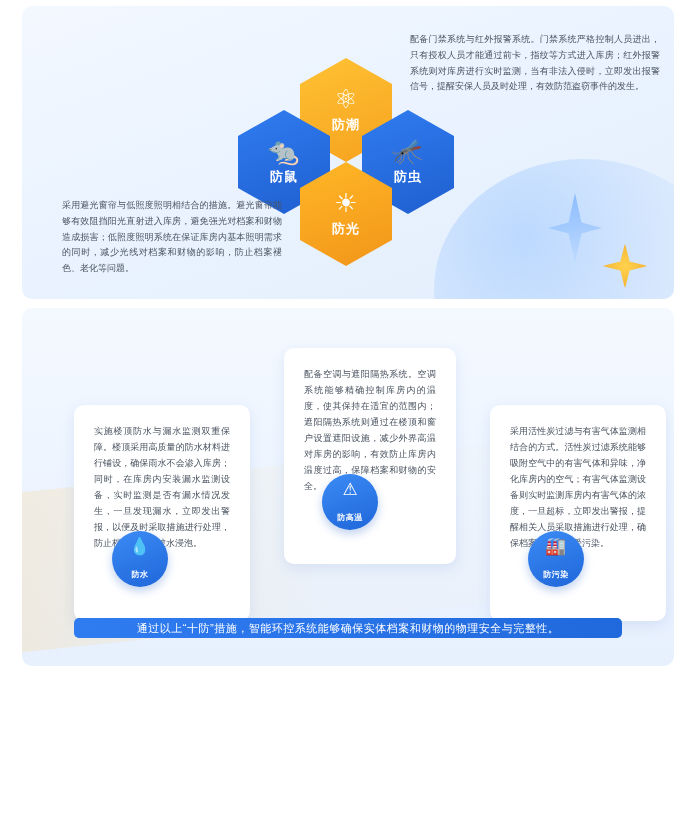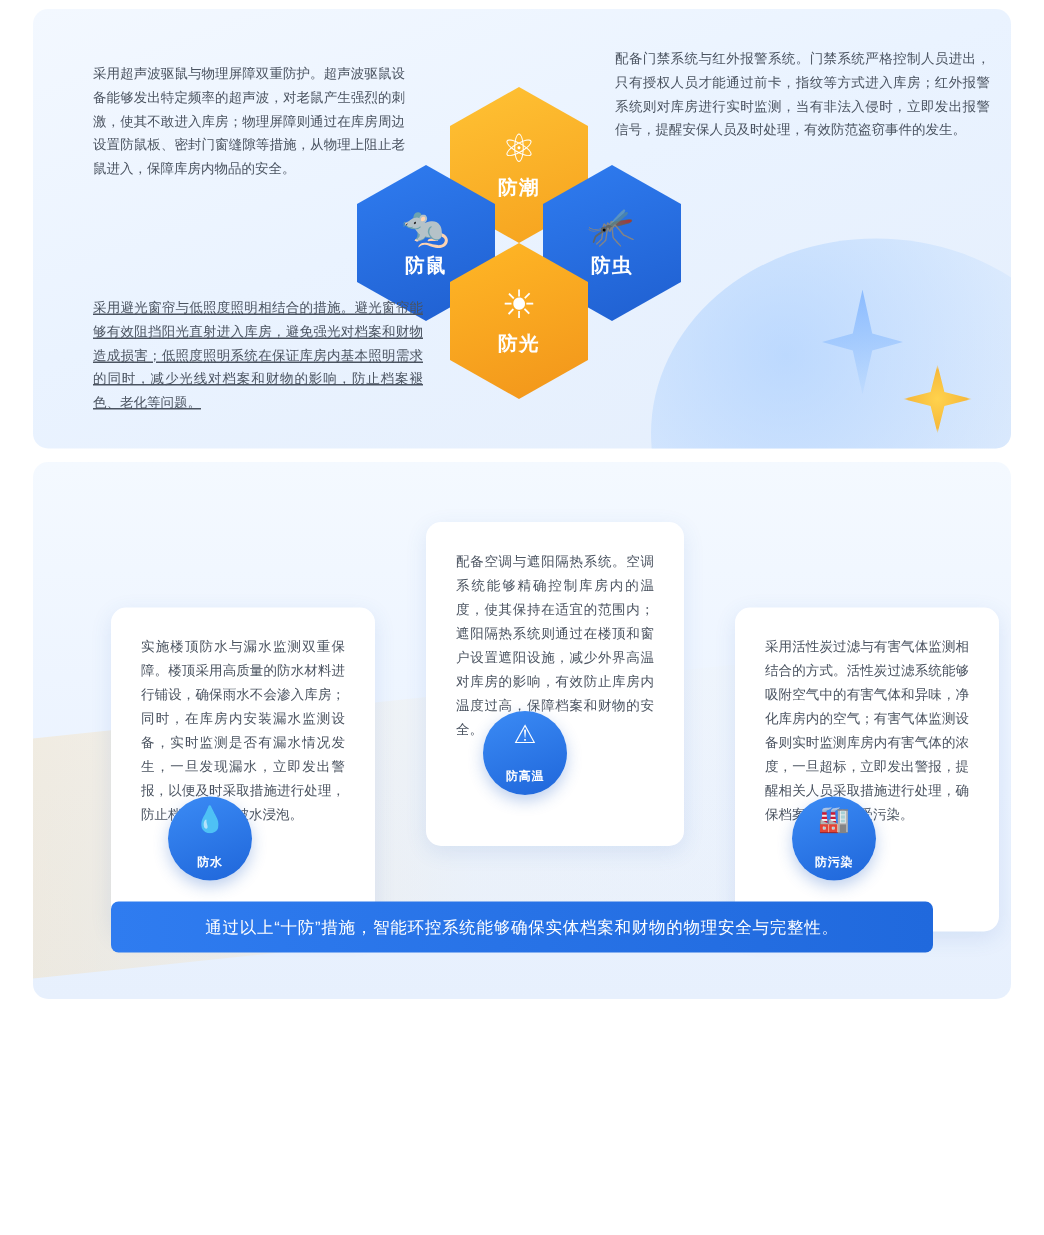--- a/index.html
+++ b/index.html
@@ -72,21 +72,21 @@
 
   .txtblk {
     position: absolute;
     font-size: 9px;
     line-height: 1.75;
     color: #4a5360;
     text-align: justify;
   }
   .t-tl { left: 40px;  top: 36px;  width: 208px; }
   .t-tr { left: 388px; top: 26px;  width: 250px; }
-  .t-bl { left: 40px;  top: 192px; width: 220px; text-decoration: underline; }
+  .t-bl { left: 40px;  top: 192px; width: 220px; }
   .t-br { left: 400px; top: 208px; width: 238px; }
 
   
   .panel2 {
     position: absolute;
     left: 22px; top: 308px;
     width: 652px; height: 358px;
     border-radius: 10px;
     background: linear-gradient(180deg,#f4f9ff 0%, #ebf3ff 60%, #e7f0fd 100%);
     overflow: hidden;
@@ -122,22 +122,22 @@
     box-shadow: 0 4px 10px rgba(40,100,200,.3);
   }
   .badge .gly { font-size: 17px; line-height: 1; }
   .badge .bl { font-size: 8px; font-weight: bold; margin-top: 14px; letter-spacing: .5px; }
   .badge-a { left: 112px; top: 531px; }
   .badge-b { left: 322px; top: 474px; }
   .badge-c { left: 528px; top: 531px; }
 
   .summary-bar {
     position: absolute;
-    left: 74px; top: 601px;
-    width: 548px; height: 34px;
+    left: 74px; top: 618px;
+    width: 548px; height: 20px;
     border-radius: 5px;
     background: linear-gradient(90deg,#2f7cf0,#2069dd);
     color: #fff;
     font-size: 11px;
     display: flex; align-items: center; justify-content: center;
     letter-spacing: .5px;
   }
 
   
   .para {
@@ -174,21 +174,20 @@
       <div class="hex hex-right">
         <span class="gly">🦟</span>
         <span class="hex-label">防虫</span>
       </div>
       <div class="hex hex-bot">
         <span class="gly">☀</span>
         <span class="hex-label">防光</span>
       </div>
     </div>
 
-    <div class="txtblk t-tl">采用超声波驱鼠与物理屏障双重防护。超声波驱鼠设备能够发出特定频率的超声波，对老鼠产生强烈的刺激，使其不敢进入库房；物理屏障则通过在库房周边设置防鼠板、密封门窗缝隙等措施，从物理上阻止老鼠进入，保障库房内物品的安全。</div>
     <div class="txtblk t-tr">配备门禁系统与红外报警系统。门禁系统严格控制人员进出，只有授权人员才能通过前卡，指纹等方式进入库房；红外报警系统则对库房进行实时监测，当有非法入侵时，立即发出报警信号，提醒安保人员及时处理，有效防范盗窃事件的发生。</div>
     <div class="txtblk t-bl">采用避光窗帘与低照度照明相结合的措施。避光窗帘能够有效阻挡阳光直射进入库房，避免强光对档案和财物造成损害；低照度照明系统在保证库房内基本照明需求的同时，减少光线对档案和财物的影响，防止档案褪色、老化等问题。</div>
   </div>
 
   <div class="panel2">
     <div class="band"></div>
 
     <div class="card card-a">实施楼顶防水与漏水监测双重保障。楼顶采用高质量的防水材料进行铺设，确保雨水不会渗入库房；同时，在库房内安装漏水监测设备，实时监测是否有漏水情况发生，一旦发现漏水，立即发出警报，以便及时采取措施进行处理，防止档案和财物被水浸泡。</div>
     <div class="card card-b">配备空调与遮阳隔热系统。空调系统能够精确控制库房内的温度，使其保持在适宜的范围内；遮阳隔热系统则通过在楼顶和窗户设置遮阳设施，减少外界高温对库房的影响，有效防止库房内温度过高，保障档案和财物的安全。</div>
     <div class="card card-c">采用活性炭过滤与有害气体监测相结合的方式。活性炭过滤系统能够吸附空气中的有害气体和异味，净化库房内的空气；有害气体监测设备则实时监测库房内有害气体的浓度，一旦超标，立即发出警报，提醒相关人员采取措施进行处理，确保档案和财物不受污染。</div>

